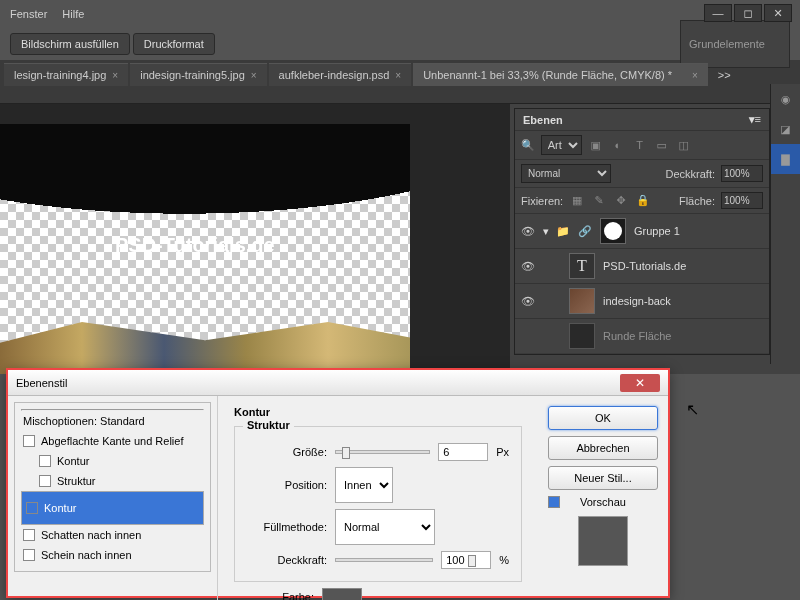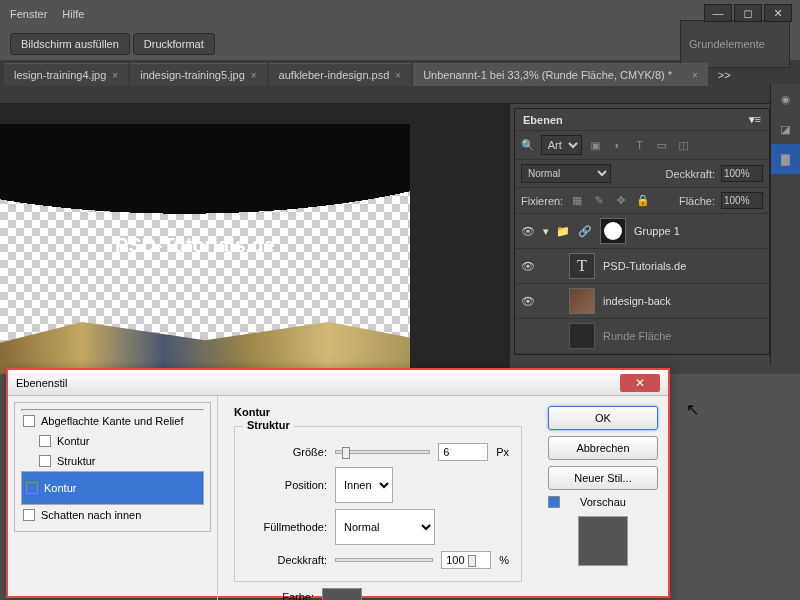--- a/index.html
+++ b/index.html
@@ -183,39 +183,44 @@
 
 <div class="dialog">
   <div class="dlg-title">
     <span>Ebenenstil</span>
     <div class="dlg-close">✕</div>
   </div>
   <div class="dlg-body">
     <div class="dlg-left">
       <div class="stile-box">
         <hr>
+        <div class="stile-item">Mischoptionen: Standard</div>
         <div class="stile-item">
             <span class="cb"></span>
             <span>Abgeflachte Kante und Relief</span>
           </div>
         <div class="stile-item" style="padding-left:18px">
             <span class="cb"></span>
             <span>Kontur</span>
           </div>
         <div class="stile-item" style="padding-left:18px">
             <span class="cb"></span>
             <span>Struktur</span>
           </div>
         <div class="stile-item sel">
             <span class="cb chk"></span>
             <span>Kontur</span>
           </div>
         <div class="stile-item">
             <span class="cb"></span>
             <span>Schatten nach innen</span>
+          </div>
+        <div class="stile-item">
+            <span class="cb"></span>
+            <span>Schein nach innen</span>
           </div>
       </div>
     </div>
     <div class="dlg-mid">
       <div style="font-weight:bold">Kontur</div>
       <div class="grp">
         <legend>Struktur</legend>
         <div class="frow">
           <label>Größe:</label>
           <div class="slider">

